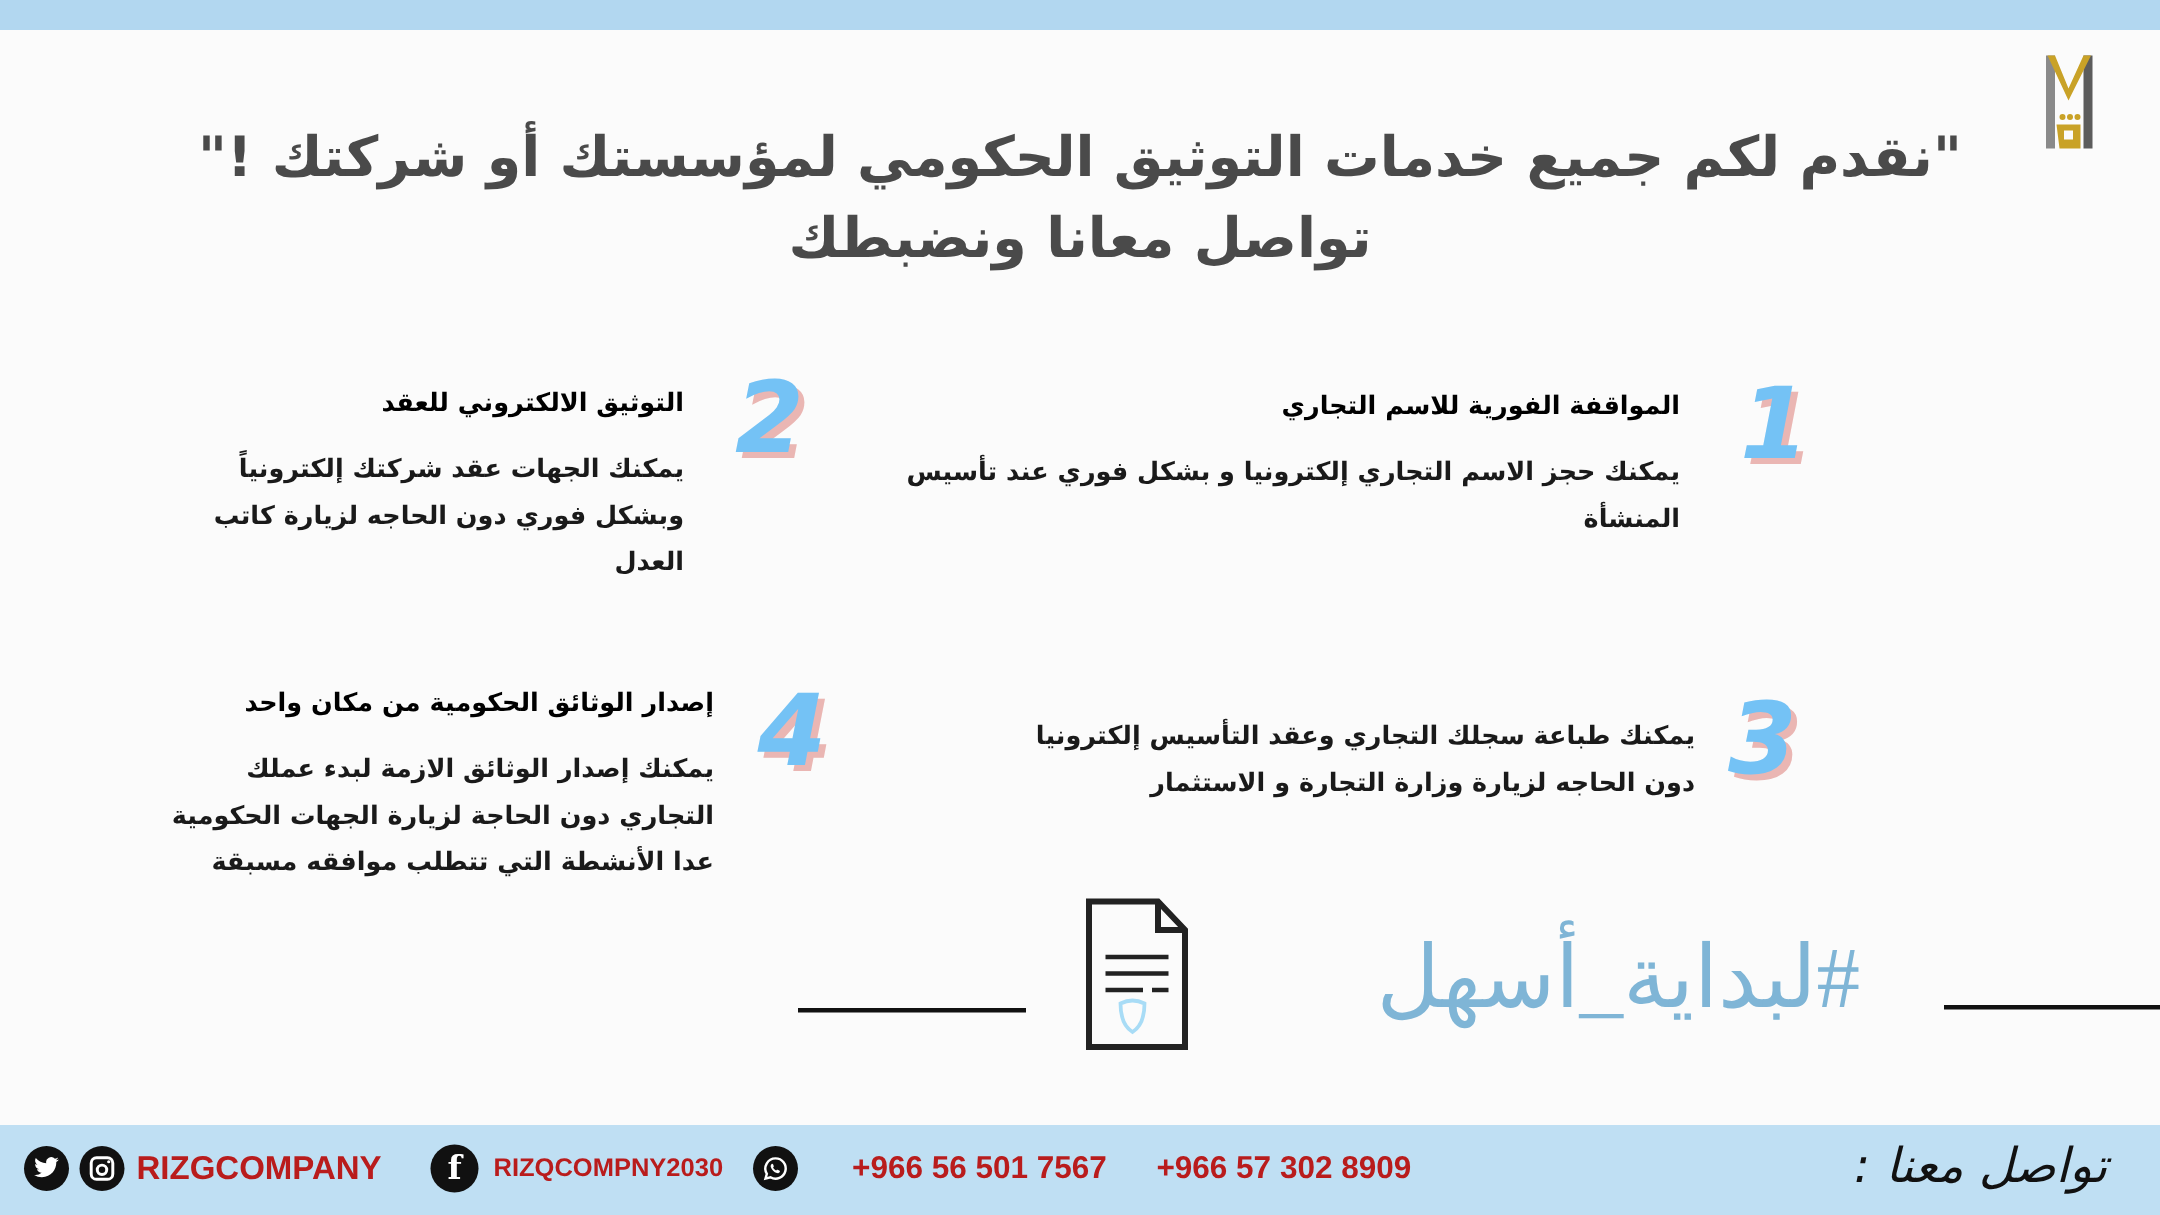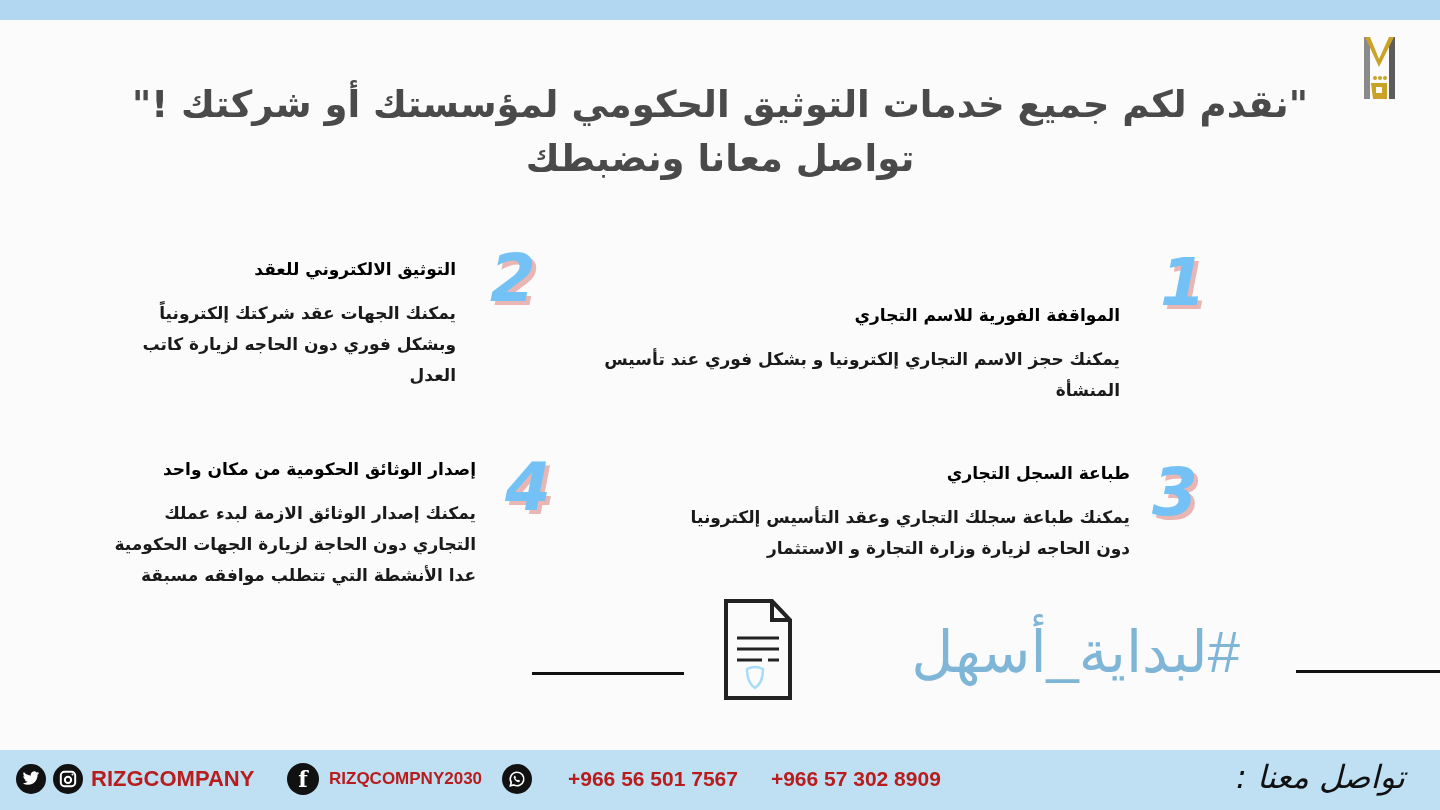--- a/index.html
+++ b/index.html
@@ -14,21 +14,21 @@
 
   .num { position:absolute; font-family:"DejaVu Sans", sans-serif; font-weight:bold; font-style:italic; font-size:66px; line-height:66px;
     color:#74c2f5; text-shadow:4px 4px 0 #eab6b3; }
 
   .item { position:absolute; direction:rtl; text-align:right; }
   .item-title { font-weight:bold; font-size:17px; color:#000000; line-height:26px; }
   .item-body { font-weight:bold; font-size:17px; color:#1a1a1a; line-height:31px; margin-top:16px; }
 
   .line { position:absolute; height:3px; background:#111; }
   .hashtag { position:absolute; left:830px; top:612px; width:410px; text-align:right; direction:rtl;
-    font-family:Liberation Sans, sans-serif; font-size:58px; color:#7fb5d6; line-height:80px; }
+    font-family:Liberation Serif, serif; font-size:58px; color:#7fb5d6; line-height:80px; }
   .doc-icon { position:absolute; left:722px; top:598px; width:72px; height:104px; }
 
   .footer { position:absolute; top:757px; height:44px; display:flex; align-items:center; }
   .soc-icon { width:30px; height:30px; border-radius:50%; background:#111; display:flex; align-items:center; justify-content:center; color:#fff; font-size:17px; font-weight:bold; }
   .foot-text { font-weight:bold; color:#b91c1c; font-family:Liberation Sans, sans-serif; }
   .contact-label { position:absolute; left:1236px; top:752px; font-size:32px; color:#111; direction:rtl; line-height:50px;font-style:italic; }
 </style>
 </head>
 <body>
 
@@ -44,34 +44,33 @@
   <path d="M9 50 H25 V66 H11 Z" fill="#c9a227"></path>
   <rect x="14" y="54" width="6" height="6" fill="#fbfbfb"></rect>
 </svg>
 
 <div class="headline">
   <div>"نقدم لكم جميع خدمات التوثيق الحكومي لمؤسستك أو شركتك !"</div>
   <div>تواصل معانا ونضبطك</div>
 </div>
 
 <div class="num" style="left:1160px;top:250px;">1</div>
-<div class="item" style="left:590px;top:258px;width:530px;margin-top:44px;">
+<div class="item" style="left:590px;top:258px;width:530px;">
   <div class="item-title">المواقفة الفورية للاسم التجاري</div>
   <div class="item-body">يمكنك حجز الاسم التجاري إلكترونيا و بشكل فوري عند تأسيس المنشأة</div>
 </div>
 
 <div class="num" style="left:490px;top:246px;">2</div>
 <div class="item" style="left:96px;top:256px;width:360px;">
   <div class="item-title">التوثيق الالكتروني للعقد</div>
   <div class="item-body">يمكنك الجهات عقد شركتك إلكترونياً وبشكل فوري دون الحاجه لزيارة كاتب العدل</div>
 </div>
 
 <div class="num" style="left:1152px;top:460px;">3</div>
 <div class="item" style="left:660px;top:460px;width:470px;">
-  <div class="item-title">طباعة السجل التجاري</div>
   <div class="item-body">يمكنك طباعة سجلك التجاري وعقد التأسيس إلكترونيا دون الحاجه لزيارة وزارة التجارة و الاستثمار</div>
 </div>
 
 <div class="num" style="left:505px;top:455px;">4</div>
 <div class="item" style="left:100px;top:456px;width:376px;">
   <div class="item-title">إصدار الوثائق الحكومية من مكان واحد</div>
   <div class="item-body">يمكنك إصدار الوثائق الازمة لبدء عملك التجاري دون الحاجة لزيارة الجهات الحكومية عدا الأنشطة التي تتطلب موافقه مسبقة</div>
 </div>
 
 <div class="line" style="left:532px;top:672px;width:152px;"></div>

